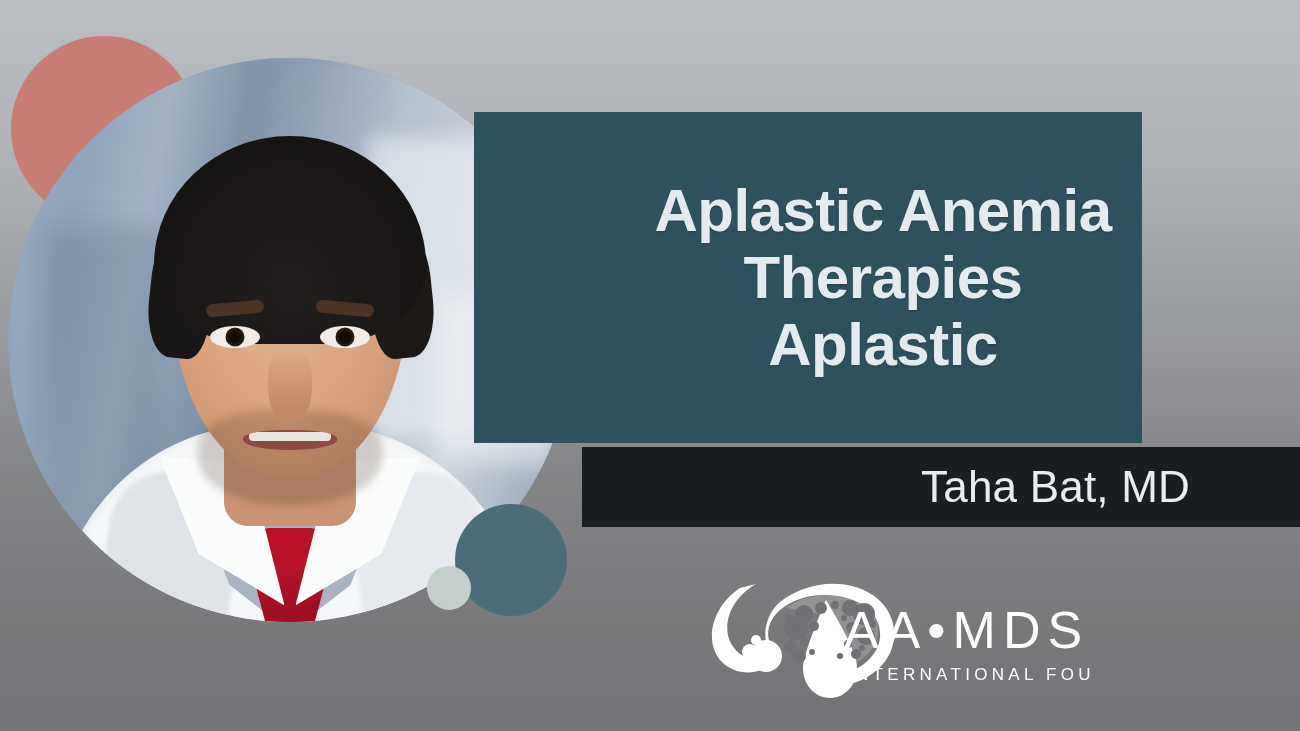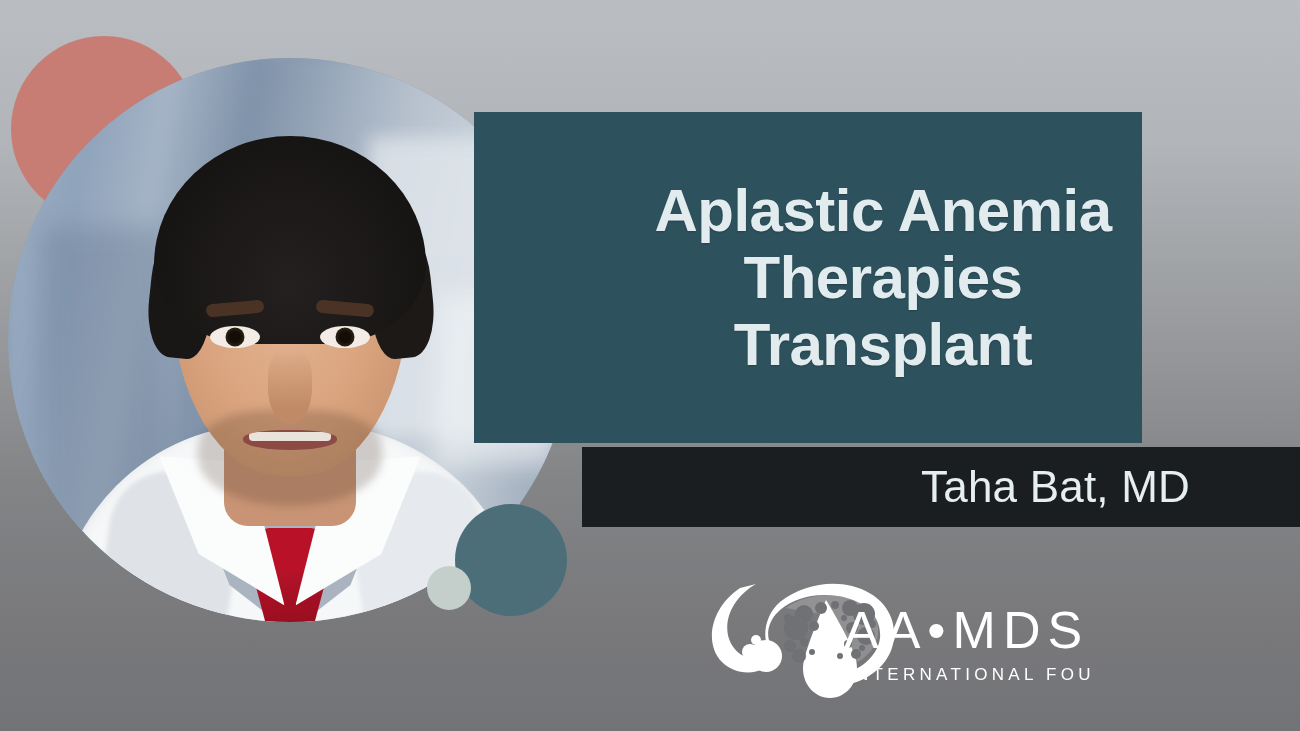--- a/index.html
+++ b/index.html
@@ -332,21 +332,21 @@
     </div>
   </div>
 
   <div class="shape teal-circle"></div>
   <div class="shape pale-circle"></div>
 
   <div class="title-panel">
     <div class="title-text">
       <div>Aplastic Anemia</div>
       <div>Therapies</div>
-      <div>Transplant</div>
+      <div>Aplastic</div>
     </div>
   </div>
 
   <div class="speaker-banner">
     <span class="speaker-name">Taha Bat, MD</span>
   </div>
 
   <div class="logo">
     <svg viewBox="0 0 392 148" xmlns="http://www.w3.org/2000/svg" aria-hidden="true">
       <g>

